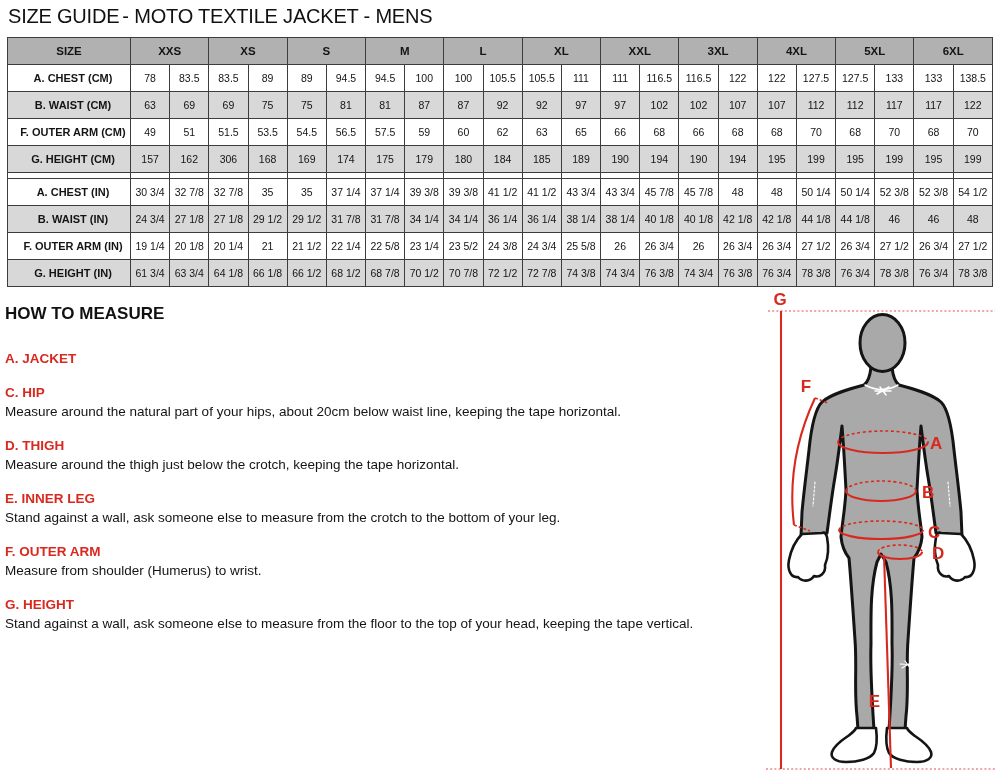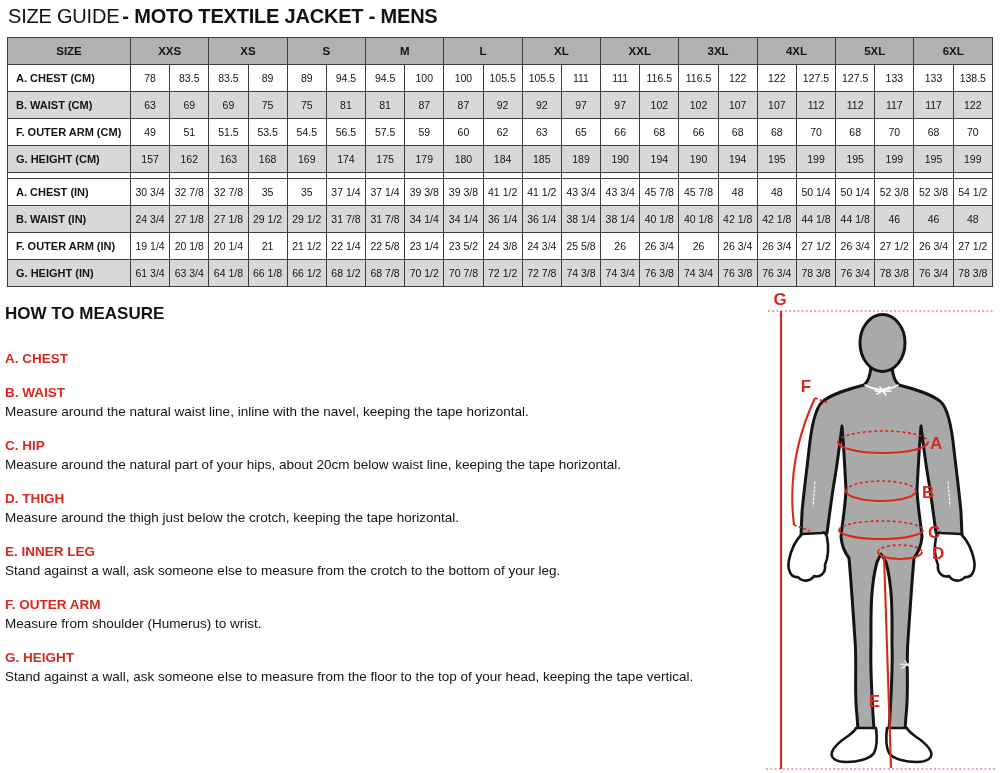--- a/index.html
+++ b/index.html
@@ -7,38 +7,38 @@
     width:1000px; height:773px; position:relative; overflow:hidden;
     background:#ffffff; color:#141414;
     font-family:"Liberation Sans", sans-serif;
     -webkit-font-smoothing:antialiased;
   }
   
   h1.title {
     margin:5px 0 9px 8px; font-size:20px; font-weight:400;
     letter-spacing:-0.2px; color:#111;
   }
-  h1.title .bold { font-weight:700; margin-left:3px; }
+  h1.title .bold { font-weight:400; margin-left:3px; }
 
   
   table.size-table {
     border-collapse:collapse; table-layout:fixed;
     width:986px; margin-left:7px;
     border:1px solid #2b2b2b;
   }
   .size-table th, .size-table td {
     border:1px solid #3d3d3d; padding:0; height:26px;
     font-size:10.5px; text-align:center; color:#141414;
     overflow:hidden; white-space:nowrap;
   }
   .size-table thead th {
     background:var(--table-header-bg); font-size:11.5px; font-weight:700;
   }
   .size-table th.rowlabel {
-    text-align:left; padding-left:8px; font-weight:700; font-size:11px;
+    text-align:center; padding-left:8px; font-weight:700; font-size:11px;
     background:#fff;
   }
   .size-table tr.alt td, .size-table tr.alt th.rowlabel { background:var(--table-alt-row-bg); }
   .size-table tr.spacer th, .size-table tr.spacer td { height:5px; background:#fff; }
 
   
   .measure-col { width:752px; margin-left:5px; }
   h2.htm-heading { margin:17px 0 27px 0; font-size:17px; font-weight:700; color:#111; }
   .section { margin-bottom:19px; }
   .section h3 {
@@ -182,21 +182,21 @@
         <td>70</td>
         <td>68</td>
         <td>70</td>
         <td>68</td>
         <td>70</td>
       </tr>
       <tr class="alt">
         <th class="rowlabel">G. HEIGHT (CM)</th>
         <td>157</td>
         <td>162</td>
-        <td>163</td>
+        <td>306</td>
         <td>168</td>
         <td>169</td>
         <td>174</td>
         <td>175</td>
         <td>179</td>
         <td>180</td>
         <td>184</td>
         <td>185</td>
         <td>189</td>
         <td>190</td>
@@ -335,25 +335,21 @@
         <td>76 3/4</td>
         <td>78 3/8</td>
       </tr>
     </tbody>
   </table>
 
 <div class="measure-col">
   <h2 class="htm-heading">HOW TO MEASURE</h2>
   <div>
       <div class="section">
-        <h3>A. CHEST</h3>
-      </div>
-      <div class="section">
-        <h3>B. WAIST</h3>
-        <p>Measure around the natural waist line, inline with the navel, keeping the tape horizontal.</p>
+        <h3>A. JACKET</h3>
       </div>
       <div class="section">
         <h3>C. HIP</h3>
         <p>Measure around the natural part of your hips, about 20cm below waist line, keeping the tape horizontal.</p>
       </div>
       <div class="section">
         <h3>D. THIGH</h3>
         <p>Measure around the thigh just below the crotch, keeping the tape horizontal.</p>
       </div>
       <div class="section">

